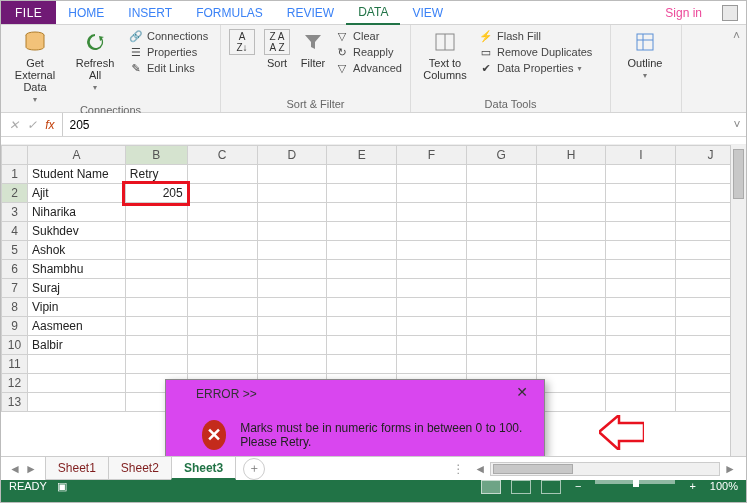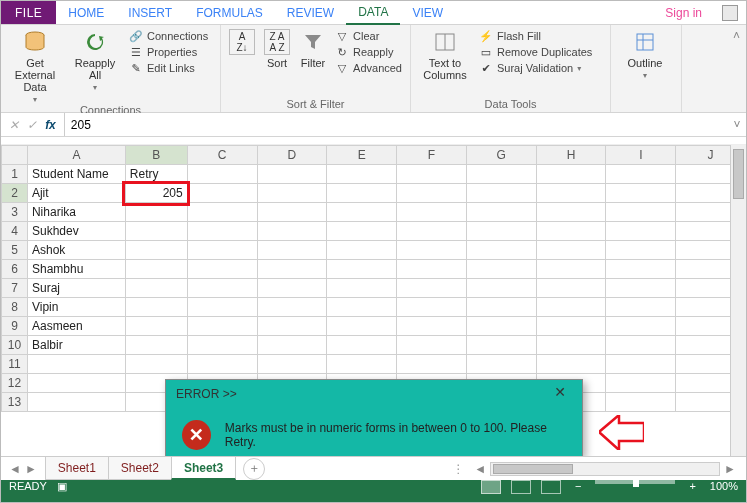--- a/index.html
+++ b/index.html
@@ -20,21 +20,21 @@
   .bigbtn{display:flex;flex-direction:column;align-items:center;justify-content:center;width:52px;text-align:center;gap:2px;font-size:11px;color:#333;}
   .bigbtn .glyph{width:26px;height:26px;display:flex;align-items:center;justify-content:center;}
   .smalllist{display:flex;flex-direction:column;gap:2px;font-size:11px;color:#444;}
   .smalllist .row{display:flex;align-items:center;gap:4px;white-space:nowrap;}
   .mini-icon{width:14px;height:14px;display:inline-flex;align-items:center;justify-content:center;}
   
   .fbar{height:24px;border-bottom:1px solid #d4d4d4;display:flex;align-items:center;background:#fff;}
   .namebox{width:90px;height:100%;border-right:1px solid #ccc;display:flex;align-items:center;padding:0 6px;font-size:12px;}
   .namebox .chev{margin-left:auto;color:#888;font-size:9px;}
   .fx-btns{display:flex;align-items:center;gap:8px;padding:0 8px;color:#888;font-style:italic;}
-  .fx-label{font-style:italic;color:#0c4a6e;font-weight:bold;}
+  .fx-label{font-style:italic;color:#c2410c;}
   .finput{flex:1;height:100%;border:none;border-left:1px solid #ccc;padding:0 6px;font-size:12px;outline:none;}
   .fbar-exp{width:18px;text-align:center;color:#888;}
   
   .gap-row{height:8px;background:#fff;border-bottom:1px solid #eee;}
   
   .sheet{position:relative; height: calc(503px - 24px - 88px - 24px - 8px - 24px - 22px - 2px); overflow:hidden; background:#fff;}
   .grid{border-collapse:collapse;table-layout:fixed;}
   .grid th,.grid td{border:1px solid #d0d0d0;height:19px;font-size:12px;font-weight:normal;background:#fff;}
   .grid thead th{background:#f0f0f0;text-align:center;color:#555;}
   .grid tbody th{background:#f0f0f0;text-align:center;color:#555;width:26px;}
@@ -45,21 +45,21 @@
   .colh-active{background:#d5e3cf!important;color:#217346;font-weight:bold;}
   .rowh-active{background:#d5e3cf!important;color:#217346;}
   .cell{padding:0 4px;text-align:left;color:#222;}
   .hdr{font-weight:bold;}
   .cell.num{text-align:right;}
   .sel-cell{outline:2px solid #217346;outline-offset:-1px;}
   .redbox{outline:3px solid #e8121f;outline-offset:0px;}
   .right-scroll{position:absolute;right:0;top:0;bottom:0;width:16px;background:#f0f0f0;border-left:1px solid #ccc;}
   .right-scroll .bar{position:absolute;left:2px;right:2px;top:4px;height:50px;background:#c8c8c8;border:1px solid #aaa;}
   
-  .overlay{position:absolute;left:164px;top:234px;width:418px;background:#14b8a6;border:1px solid #888;box-shadow:3px 3px 8px rgba(0,0,0,.3);}
+  .overlay{position:absolute;left:164px;top:234px;width:380px;background:#d946ef;border:1px solid #888;box-shadow:3px 3px 8px rgba(0,0,0,.3);padding-left:20px;}
   .dlg-title{height:28px;display:flex;align-items:center;padding:0 8px 0 10px;font-size:12px;color:#333;}
   .dlg-title .close{margin-left:auto;width:28px;height:20px;text-align:center;font-size:14px;}
   .dlg-body{display:flex;align-items:center;gap:14px;padding:12px 16px 6px 16px;}
   .err-icon{width:30px;height:30px;border-radius:50%;background:#c42b1c;display:flex;align-items:center;justify-content:center;color:#fff;font-weight:bold;font-size:18px;}
   .dlg-msg{font-size:12px;color:#222;}
   
   .arrow-ann{position:absolute;left:598px;top:270px;width:45px;height:35px;}
   
   .sheettabs{height:24px;border-top:1px solid #ccc;display:flex;align-items:center;background:#fff;font-size:12px;}
   .nav-arrows{display:flex;gap:4px;padding:0 8px;color:#888;}
@@ -107,21 +107,21 @@
         </span>
         <span style="line-height:1.1">Get External Data</span>
         <span style="font-size:8px;color:#777">▾</span>
       </div>
       <div class="bigbtn">
         <span class="glyph">
           <svg width="22" height="22">
               <path d="M11 3a8 8 0 1 0 7 4l2-1-5-1 1 5 1.5-1A6 6 0 1 1 11 5z" fill="#3b8b3b"></path>
             </svg>
         </span>
-        <span style="line-height:1.1">Reapply All</span>
+        <span style="line-height:1.1">Refresh All</span>
         <span style="font-size:8px;color:#777">▾</span>
       </div>
       <div class="smalllist">
         <div class="row">
             <span class="mini-icon">🔗</span>
             <span>Connections</span>
           </div>
         <div class="row">
             <span class="mini-icon">☰</span>
             <span>Properties</span>
@@ -185,21 +185,21 @@
         <div class="row">
             <span class="mini-icon">⚡</span>
             <span>Flash Fill</span>
           </div>
         <div class="row">
             <span class="mini-icon">▭</span>
             <span>Remove Duplicates</span>
           </div>
         <div class="row">
             <span class="mini-icon">✔</span>
-            <span>Suraj Validation</span>
+            <span>Data Properties</span>
             <span style="font-size:8px;color:#777"> ▾</span>
           </div>
       </div>
     </div>
     <div class="group-label">Data Tools</div>
   </div>
 
   <div class="group" style="width:70px;border-right:none">
     <div class="group-body">
       <div class="bigbtn">

